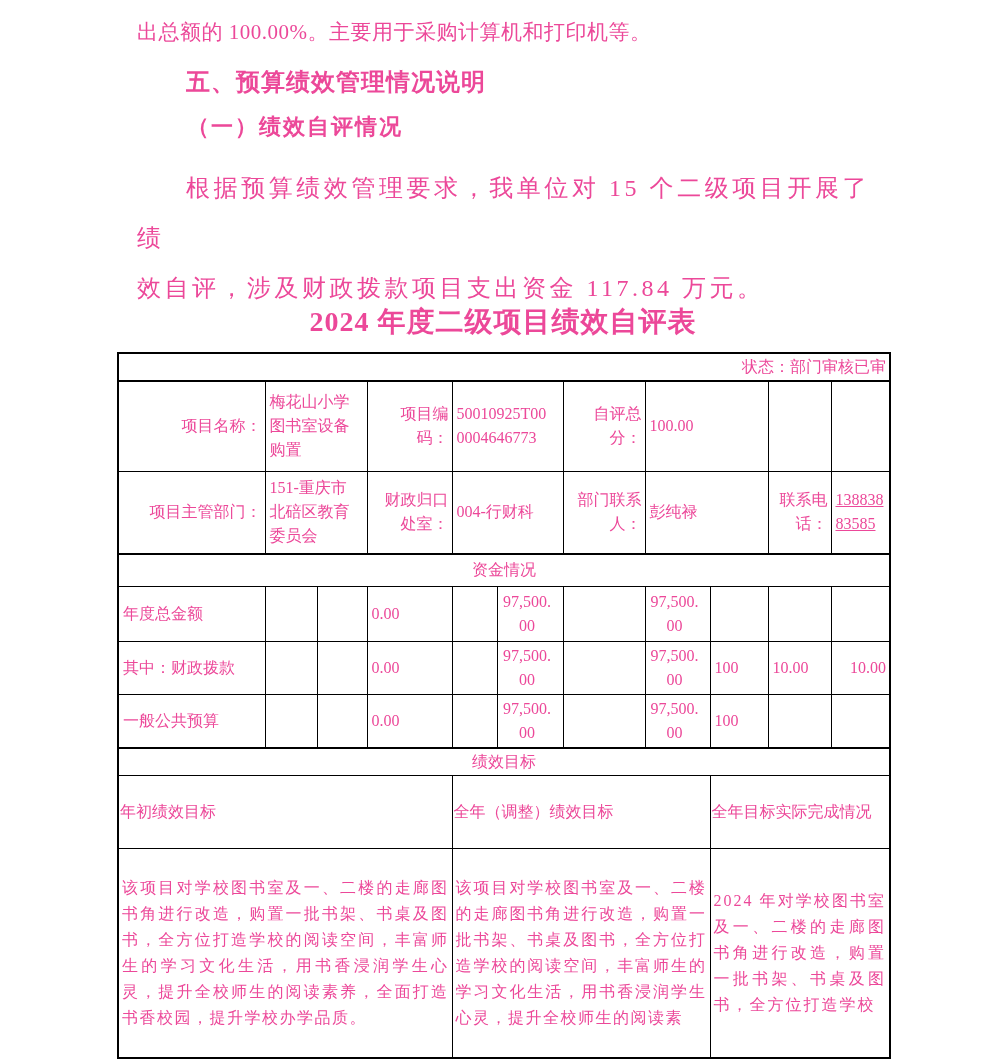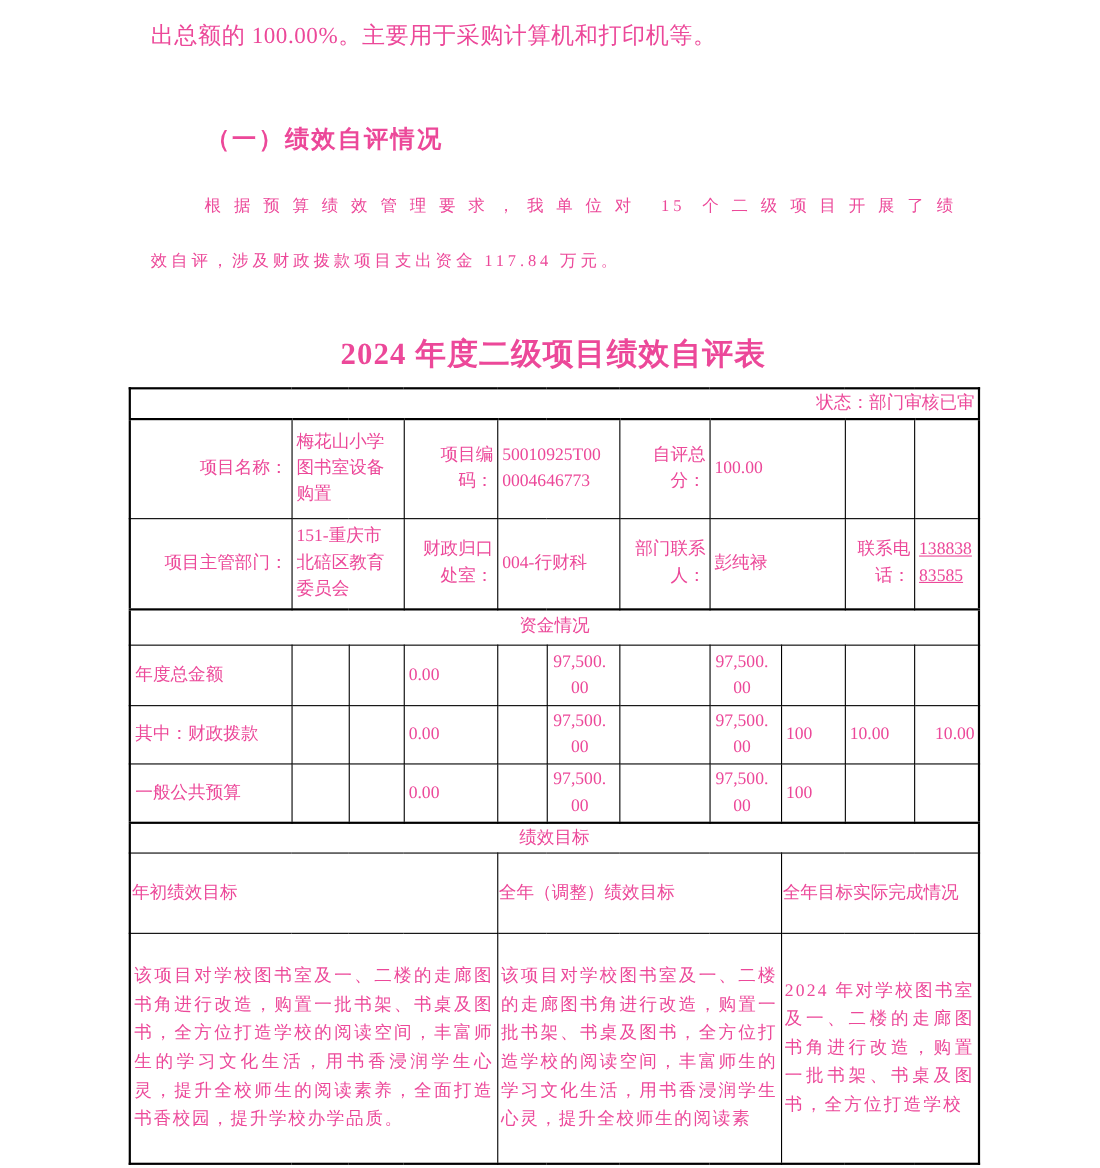--- a/index.html
+++ b/index.html
@@ -15,21 +15,21 @@
   .heading {
     position:absolute; left:186px; top:66px; margin:0;
     font-family:"Liberation Sans","DejaVu Sans",sans-serif;
     font-size:24px; font-weight:bold; letter-spacing:1px;
   }
   .subheading {
     position:absolute; left:187px; top:112px; margin:0;
     font-size:22px; font-weight:bold; letter-spacing:2px;
   }
   .body-para { position:absolute; left:137px; top:163px; width:733px; margin:0;
-    font-size:15px; line-height:50px; letter-spacing:3.5px; }
+    font-size:24px; line-height:50px; letter-spacing:3.5px; }
   .body-para .ln1 { text-align:justify; text-align-last:justify; text-indent:49px; }
   .body-para .ln2 { text-align:left; }
   .table-title {
     position:absolute; left:117px; top:303px; width:772px; margin:0;
     text-align:center; font-size:28px; font-weight:bold; letter-spacing:1px;
   }
   table.eval {
     position:absolute; left:117px; top:352px; width:772px;
     table-layout:fixed; border-collapse:collapse;
     border:2px solid #000; font-size:16px; line-height:24px;
@@ -52,20 +52,21 @@
   td.goal3 { letter-spacing:2px; }
   td.ghdr { text-align:left; }
 </style>
 </head>
 <body>
 
 <div class="page">
 
   <p class="p1">出总额的 100.00%。主要用于采购计算机和打印机等。</p>
 
+  <h2 class="heading">五、预算绩效管理情况说明</h2>
 
   <h3 class="subheading">（一）绩效自评情况</h3>
 
   <div class="body-para">
     <div class="ln1">根据预算绩效管理要求，我单位对 15 个二级项目开展了绩</div>
     <div class="ln2">效自评，涉及财政拨款项目支出资金 117.84 万元。</div>
   </div>
 
   <div class="table-title">2024 年度二级项目绩效自评表</div>
 

